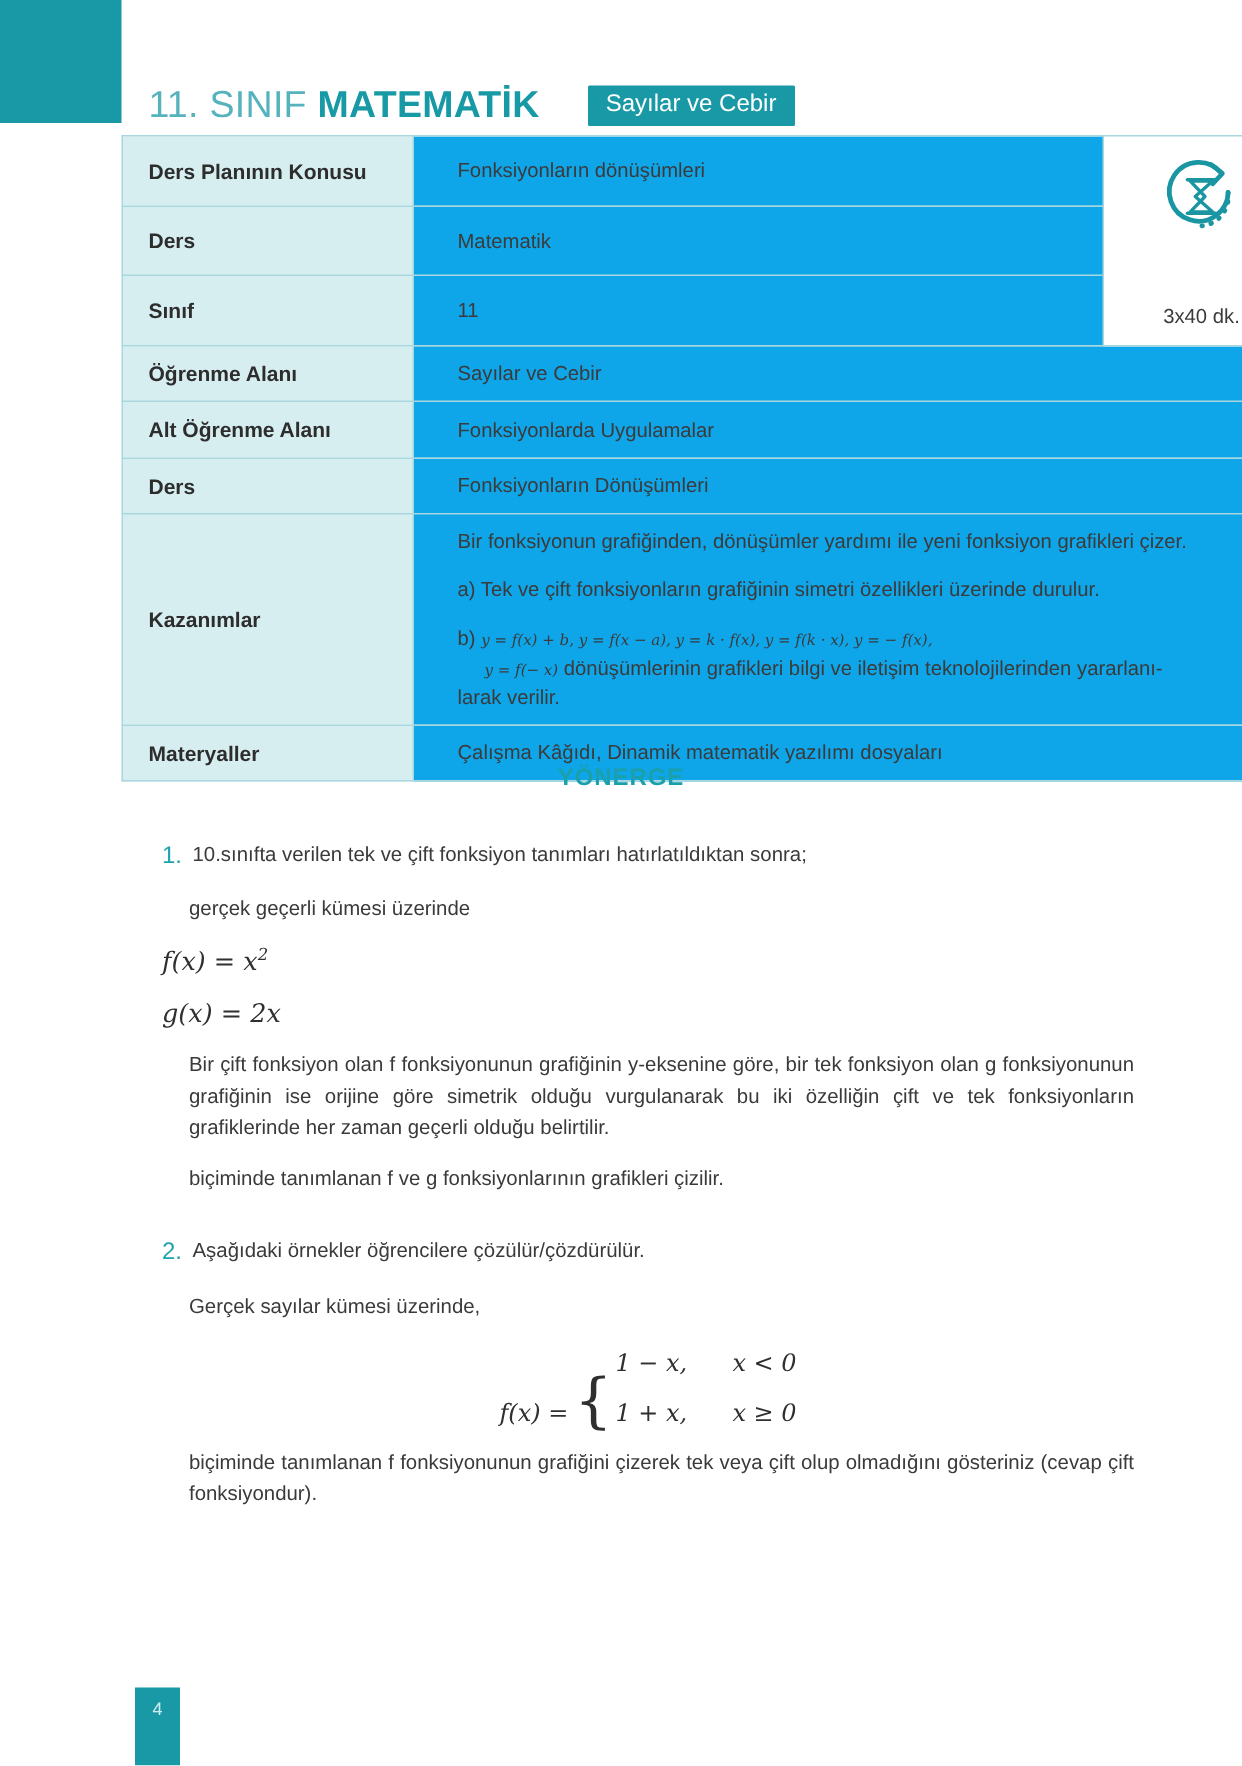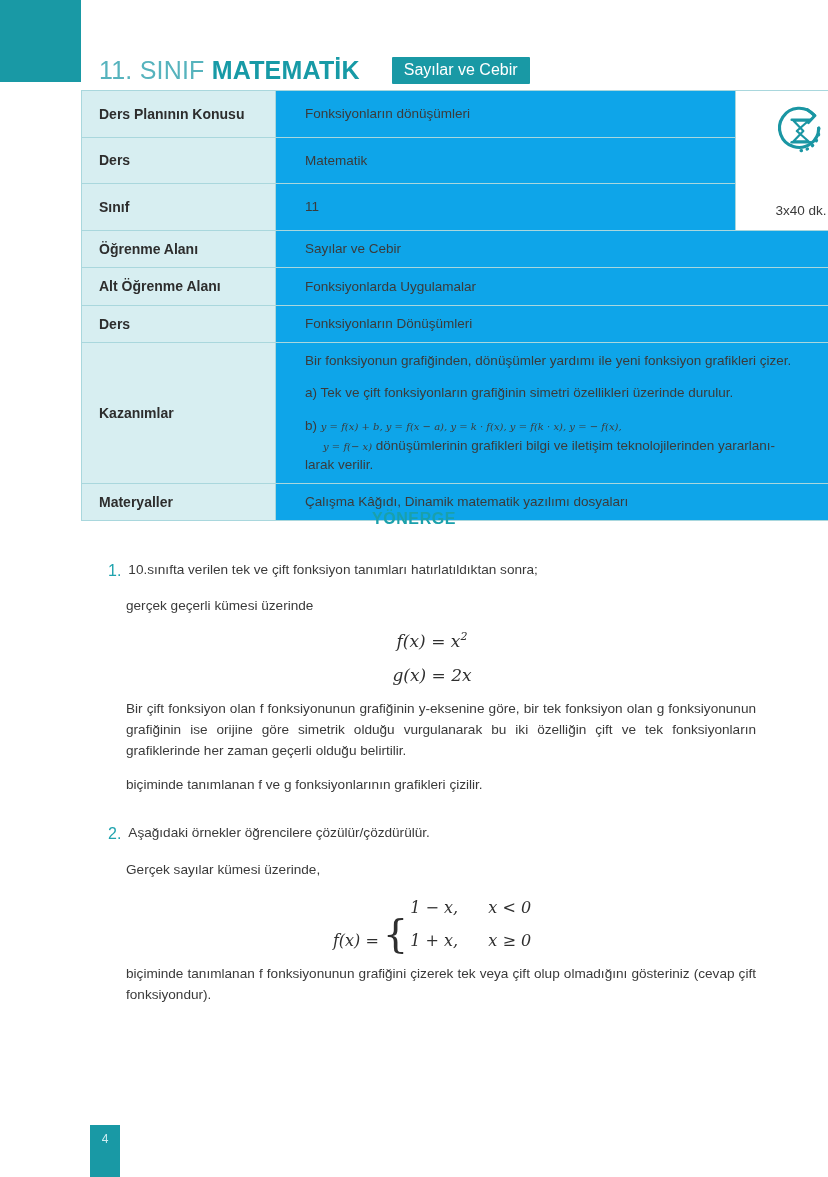--- a/index.html
+++ b/index.html
@@ -96,21 +96,21 @@
 
   .para{
     font-size:13.6px;line-height:1.55;color:#3a3a3a;
     margin:13px 0 0 18px;text-align:left;
   }
   .para.just{text-align:justify;}
 
   .formula{
     font-family:"DejaVu Serif", serif;
     font-style:italic;font-size:17px;color:#2f2f2f;
-    text-align:center;margin:14px 0 0 0;
+    text-align:left;margin:14px 0 0 0;
   }
   sup{font-size:.65em;vertical-align:super;}
 
   .ornek{
     color:#e03127;font-weight:bold;font-size:14.5px;
     margin:14px 0 0 0;
   }
 
   
   .piecewise{

